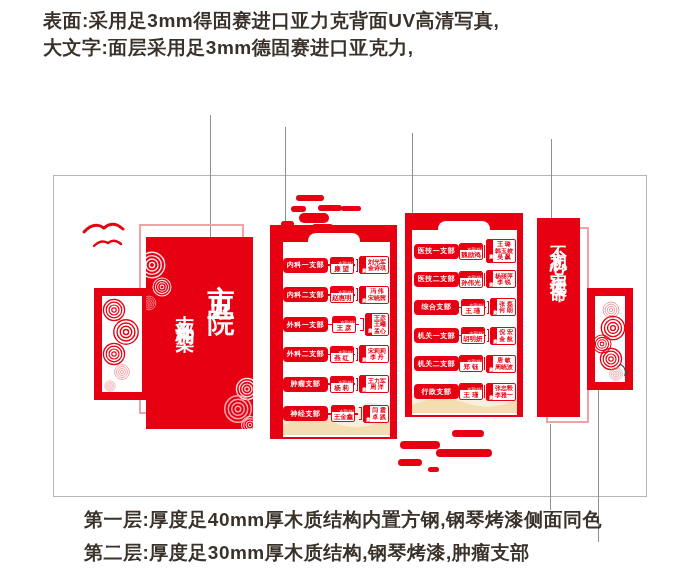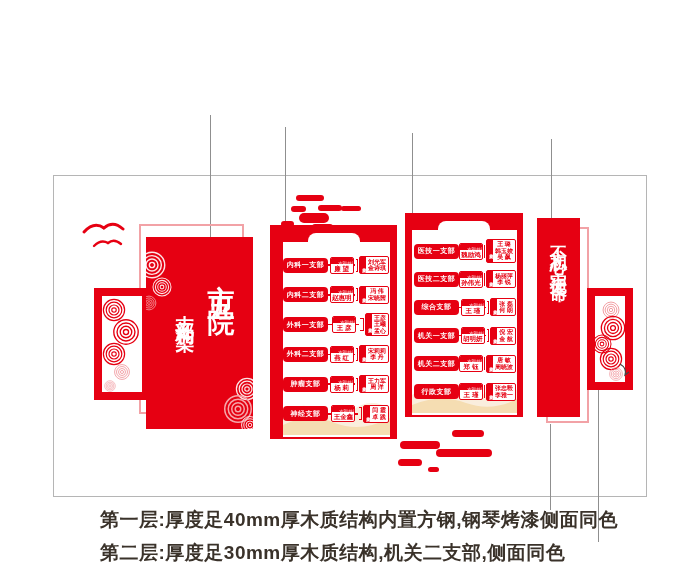--- a/index.html
+++ b/index.html
@@ -7,21 +7,21 @@
     --line:#8f8f8f; --border:#b5b5b5; --m1:#faeedd; --m2:#f5ddb2;
   }
   *{margin:0;padding:0;box-sizing:border-box;}
   body{background:#fff;font-family:"Liberation Sans","DejaVu Sans",sans-serif;}
   .stage{position:relative;width:700px;height:581px;background:#fff;overflow:hidden;}
 
   
   .spec{position:absolute;color:var(--ink);font-size:19px;font-weight:600;
         letter-spacing:.5px;white-space:nowrap;z-index:6;}
   .spec-top{left:43px;top:7px;line-height:27px;}
-  .spec-bot{left:100px;top:503px;line-height:33px;}
+  .spec-bot{left:84px;top:503px;line-height:33px;}
 
   
   .vline{position:absolute;width:1px;background:var(--line);z-index:1;}
 
   
   .board{position:absolute;left:53px;top:175px;width:594px;height:322px;
          border:1px solid var(--border);z-index:0;}
 
   
   .abs{position:absolute;}
@@ -83,20 +83,22 @@
         <circle r="5"></circle>
         <circle r="7.8"></circle>
         <circle r="10.6"></circle>
     </g>
   </defs>
 </svg>
 
 <div class="stage">
 
   <div class="spec spec-top">
+    <div>表面:采用足3mm得固赛进口亚力克背面UV高清写真,</div>
+    <div>大文字:面层采用足3mm德固赛进口亚克力,</div>
   </div>
 
   <div class="board"></div>
 
   <div class="vline" style="left:210px;top:115px;height:205px;"></div>
   <div class="vline" style="left:285px;top:127px;height:230px;"></div>
   <div class="vline" style="left:412px;top:133px;height:165px;"></div>
   <div class="vline" style="left:551px;top:139px;height:82px;"></div>
   <div class="vline" style="left:550px;top:424px;height:86px;"></div>
   <div class="vline" style="left:598px;top:388px;height:154px;"></div>
@@ -446,16 +448,16 @@
   <div class="pill" style="left:436px;top:449px;width:56px;height:8px;"></div>
   <div class="pill" style="left:398px;top:459px;width:24px;height:7px;"></div>
   <div class="pill" style="left:428px;top:467px;width:11px;height:5px;"></div>
 
   <svg class="abs" style="left:618px;top:362px;z-index:3;" width="16" height="16" viewBox="0 0 16 16">
     <path d="M2 2 Q9 6 7 13 L11 10" fill="none" stroke="#444" stroke-width="1.2"></path>
   </svg>
 
   <div class="spec spec-bot">
     <div>第一层:厚度足40mm厚木质结构内置方钢,钢琴烤漆侧面同色</div>
-    <div>第二层:厚度足30mm厚木质结构,机关二支部,侧面同色</div>
+    <div>第二层:厚度足30mm厚木质结构,钢琴烤漆,肿瘤支部</div>
   </div>
 
 </div>
 
 </body></html>

